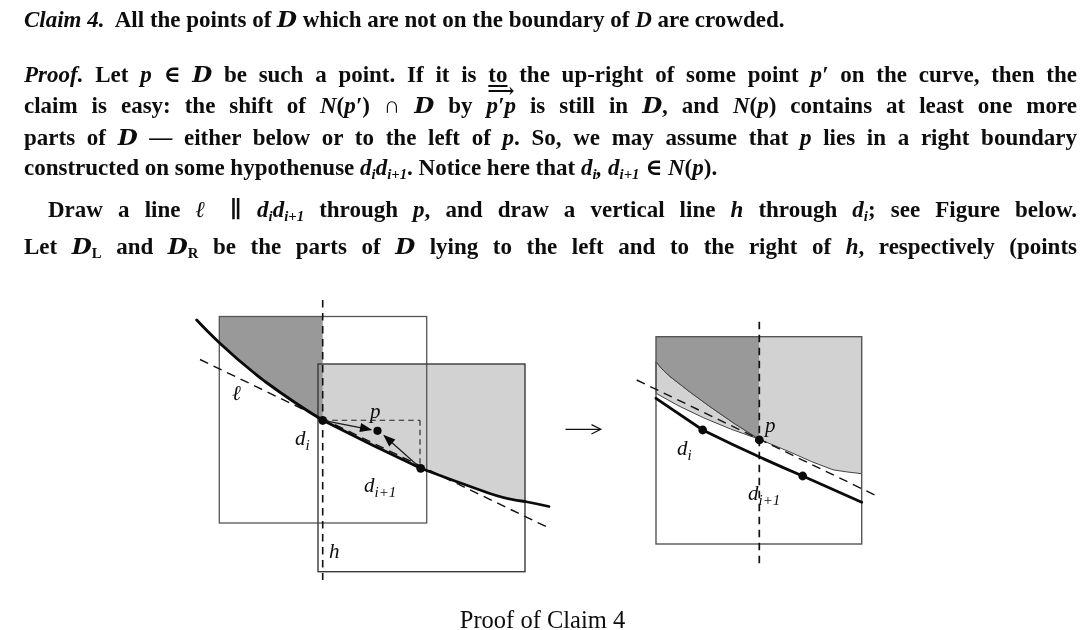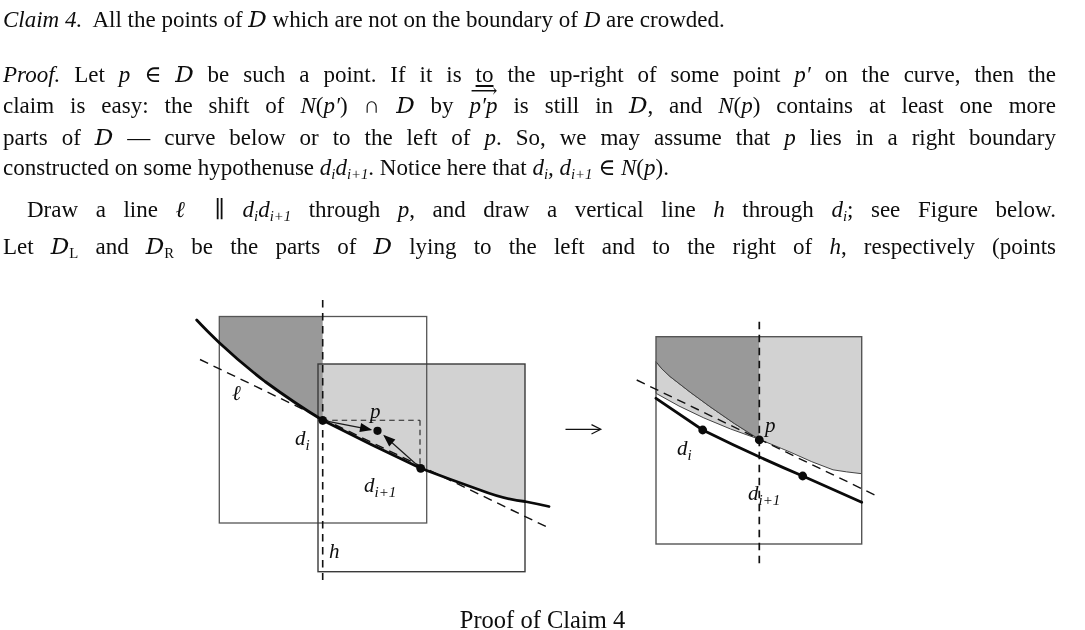--- a/index.html
+++ b/index.html
@@ -1,21 +1,21 @@
 <!DOCTYPE html>
 <html><head>
 <meta charset="utf-8">
 <style>
   html,body{margin:0;padding:0;}
   body{
     width:1085px;height:630px;position:relative;background:#ffffff;
     color:#0d0d0d;overflow:hidden;
     font-family:"Liberation Serif","DejaVu Serif",serif;
   }
-  #text-block{position:absolute;left:3px;top:4px;width:1053px;}
+  #text-block{position:absolute;left:24px;top:4px;width:1053px;font-weight:bold;}
   .tline{
     font-size:23px;line-height:30.2px;min-height:30.2px;
     white-space:pre-wrap;
   }
   .tline.just{text-align:justify;text-align-last:justify;}
   .tline.indent{text-indent:24px;}
   .seg-r{font-style:normal;}
   .seg-i{font-style:italic;}
   .seg-s{font-style:italic;font-family:"DejaVu Serif","Liberation Serif",serif;}
   .seg-u{text-decoration:underline;text-underline-offset:3px;}
@@ -34,21 +34,21 @@
     text-align:center;font-size:24.5px;
   }
 </style>
 </head>
 <body>
 
 <div id="text-block">
     <div class="tline"><span class="seg-i">Claim 4.</span><span class="seg-r">  All the points of </span><span class="seg-s">D</span><span class="seg-r"> which are not on the boundary of </span><span class="seg-i">D</span><span class="seg-r"> are crowded.</span></div>
     <div class="tline just" style="margin-top: 24px;"><span class="seg-i">Proof.</span><span class="seg-r"> Let </span><span class="seg-i">p</span><span class="seg-r"> ∈ </span><span class="seg-s">D</span><span class="seg-r"> be such a point. If it is </span><span class="seg-u">to</span><span class="seg-r"> the up-right of some point </span><span class="seg-i">p′</span><span class="seg-r"> on the curve, then the</span></div>
     <div class="tline just"><span class="seg-r">claim is easy: the shift of </span><span class="seg-i">N</span><span class="seg-r">(</span><span class="seg-i">p′</span><span class="seg-r">) ∩ </span><span class="seg-s">D</span><span class="seg-r"> by </span><span class="seg-v"><span class="vec-arrow">⟶</span><span class="seg-i">p′p</span></span><span class="seg-r"> is still in </span><span class="seg-s">D</span><span class="seg-r">, and </span><span class="seg-i">N</span><span class="seg-r">(</span><span class="seg-i">p</span><span class="seg-r">) contains at least one more</span></div>
-    <div class="tline just"><span class="seg-r">parts of </span><span class="seg-s">D</span><span class="seg-r"> — curve below or to the left of </span><span class="seg-i">p</span><span class="seg-r">. So, we may assume that </span><span class="seg-i">p</span><span class="seg-r"> lies in a right boundary</span></div>
+    <div class="tline just"><span class="seg-r">parts of </span><span class="seg-s">D</span><span class="seg-r"> — either below or to the left of </span><span class="seg-i">p</span><span class="seg-r">. So, we may assume that </span><span class="seg-i">p</span><span class="seg-r"> lies in a right boundary</span></div>
     <div class="tline"><span class="seg-r">constructed on some hypothenuse </span><span class="seg-i">d</span><span class="seg-isub">i</span><span class="seg-i">d</span><span class="seg-isub">i+1</span><span class="seg-r">. Notice here that </span><span class="seg-i">d</span><span class="seg-isub">i</span><span class="seg-i">, d</span><span class="seg-isub">i+1</span><span class="seg-r"> ∈ </span><span class="seg-i">N</span><span class="seg-r">(</span><span class="seg-i">p</span><span class="seg-r">).</span></div>
     <div class="tline just indent" style="margin-top: 6px;"><span class="seg-r">Draw a line </span><span class="seg-i">ℓ</span><span class="seg-r"> ∥ </span><span class="seg-i">d</span><span class="seg-isub">i</span><span class="seg-i">d</span><span class="seg-isub">i+1</span><span class="seg-r"> through </span><span class="seg-i">p</span><span class="seg-r">, and draw a vertical line </span><span class="seg-i">h</span><span class="seg-r"> through </span><span class="seg-i">d</span><span class="seg-isub">i</span><span class="seg-r">; see Figure below.</span></div>
     <div class="tline just"><span class="seg-r">Let </span><span class="seg-s">D</span><span class="seg-sub">L</span><span class="seg-r"> and </span><span class="seg-s">D</span><span class="seg-sub">R</span><span class="seg-r"> be the parts of </span><span class="seg-s">D</span><span class="seg-r"> lying to the left and to the right of </span><span class="seg-i">h</span><span class="seg-r">, respectively (points</span></div>
   </div>
 
 <svg id="figure-svg" width="1085" height="300" viewBox="0 288 1085 300" xmlns="http://www.w3.org/2000/svg">
   <defs>
     <marker id="ah" viewBox="0 0 10 8" refX="8.6" refY="4" markerWidth="11" markerHeight="8.5" orient="auto">
       <path d="M0.4,0.4 L10,4 L0.4,7.6 Z" fill="#0a0a0a"></path>
     </marker>

